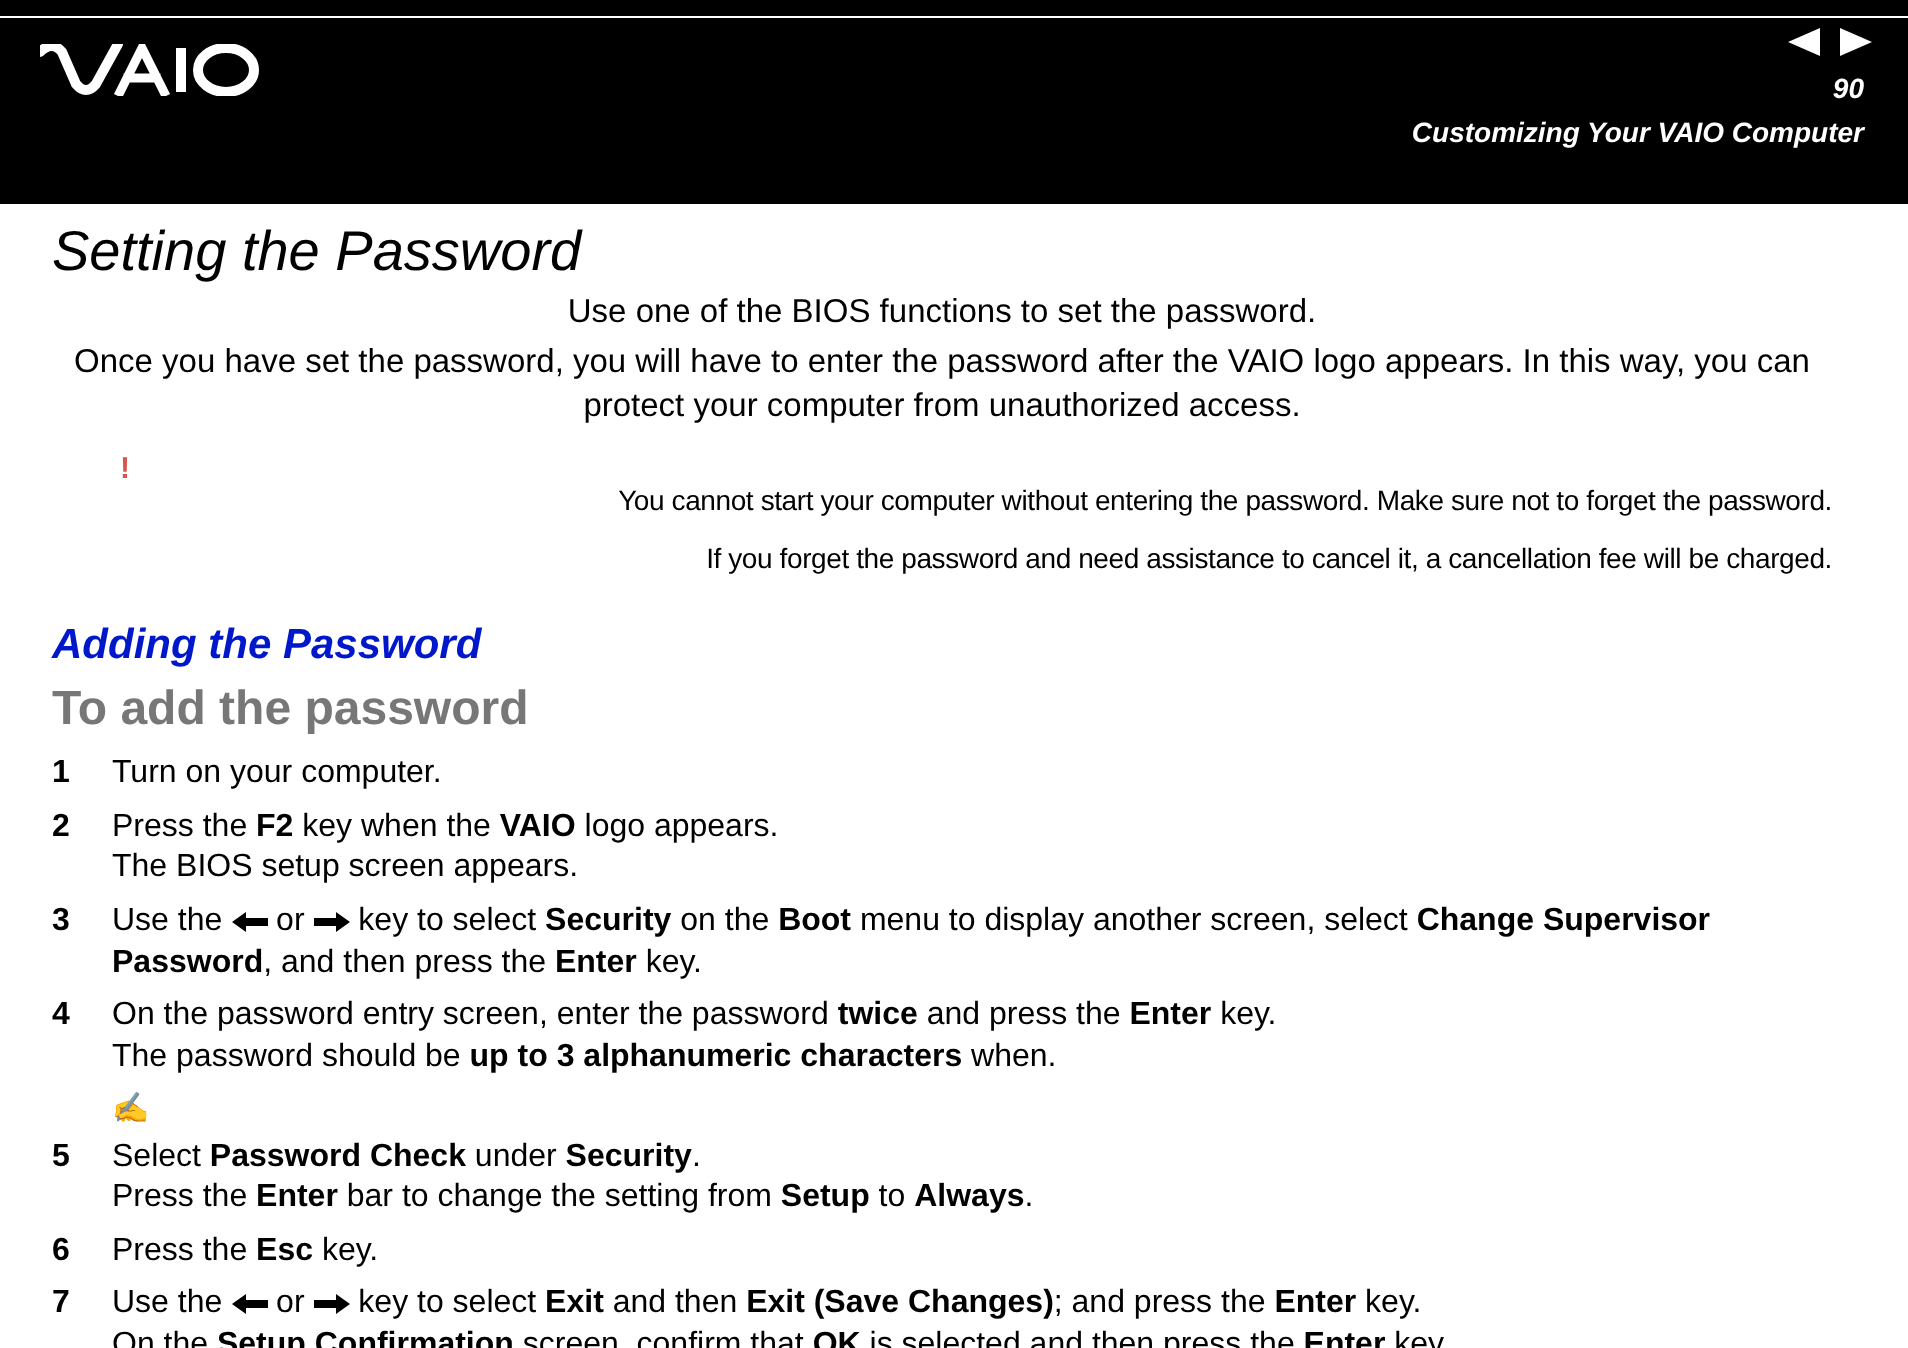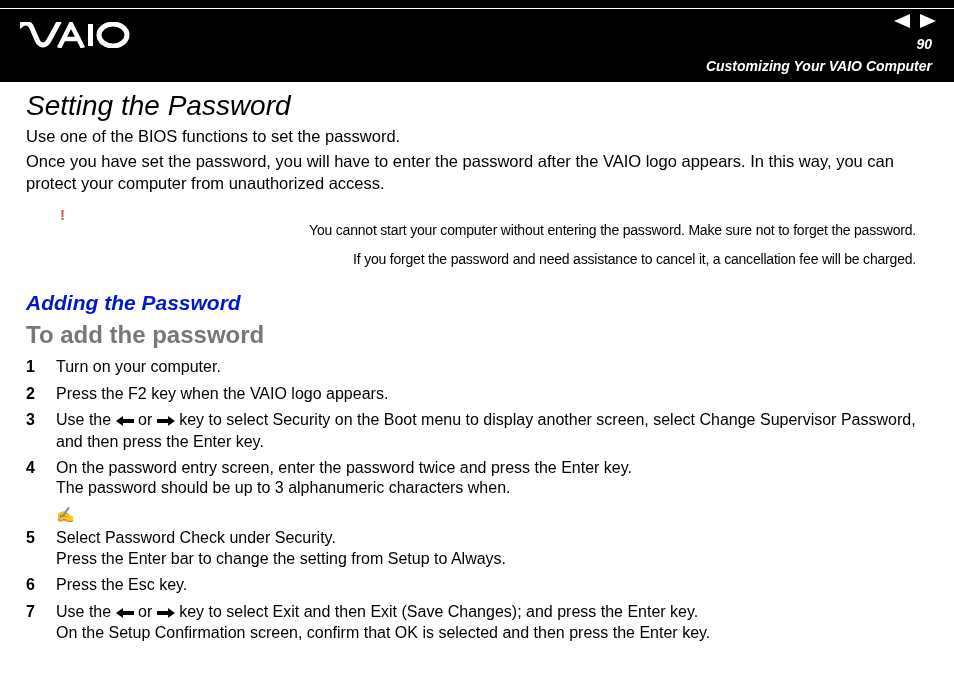--- a/index.html
+++ b/index.html
@@ -5,21 +5,21 @@
   * { box-sizing: border-box; margin: 0; padding: 0; }
   body {
     font-family: Arial, Helvetica, sans-serif;
     width: 954px;
     height: 674px;
     background: #fff;
     overflow: hidden;
   }
   .header {
     background: #000;
-    height: 82px;
+    height: 102px;
     position: relative;
     color: #fff;
   }
   .header-top-line {
     position: absolute;
     top: 8px;
     left: 0;
     right: 0;
     height: 1px;
     background: #fff;
@@ -64,20 +64,21 @@
     font-size: 28px;
     font-style: italic;
     font-weight: normal;
     color: #000;
     margin-bottom: 4px;
   }
   .para {
     font-size: 16.5px;
     line-height: 1.3;
     margin-bottom: 4px;
+    text-align: center;
   }
   .warn-block {
     margin: 12px 0 8px 34px;
   }
   .warn-mark {
     color: #d9534f;
     font-weight: bold;
     font-size: 15px;
     margin-bottom: -2px;
   }
@@ -130,21 +131,21 @@
   }
   .note-mark {
     font-size: 15px;
     color: #555;
     margin-bottom: -2px;
   }
   .note-text {
     font-size: 13.5px;
     letter-spacing: -0.2px;
   }
-  b { font-weight: normal; text-align: center; }
+  b { font-weight: bold; text-align: center; }
 </style>
 </head>
 <body>
 
 <div class="header">
   <div class="header-top-line"></div>
   <div class="logo">
     <svg width="110" height="26" viewBox="0 0 110 26">
       <path d="M0 4 Q6 -2 11 4 L18 20 Q23 26 28 20 L39 0" stroke="#fff" stroke-width="5" fill="none" stroke-linecap="round"></path>
       <path d="M40 24 L51 2 L62 24 M44 17 L58 17" stroke="#fff" stroke-width="4.5" fill="none" stroke-linecap="square"></path>
@@ -180,20 +181,21 @@
   </div>
 
   <h2 class="h2">Adding the Password</h2>
   <h3 class="h3">To add the password</h3>
 
   <ol class="steps">
     <li><span>Turn on your computer.</span></li>
 
     <li>
       <span>Press the </span><b>F2</b><span> key when the </span><b>VAIO</b><span> logo appears.</span><br>
+      <span>The BIOS setup screen appears.</span>
     </li>
 
     <li>
       <span>Use the </span><span class="arrow-inline"><svg width="18" height="10" viewBox="0 0 18 10">
             <polygon points="0,5 7,0 7,3 18,3 18,7 7,7 7,10" fill="#000"></polygon>
           </svg></span><span> or </span><span class="arrow-inline"><svg width="18" height="10" viewBox="0 0 18 10">
             <polygon points="18,5 11,0 11,3 0,3 0,7 11,7 11,10" fill="#000"></polygon>
           </svg></span><span> key to select </span><b>Security</b><span> on the </span><b>Boot</b><span> menu to display another screen, select </span><b>Change Supervisor Password</b><span>, and then press the </span><b>Enter</b><span> key.</span>
     </li>
 

